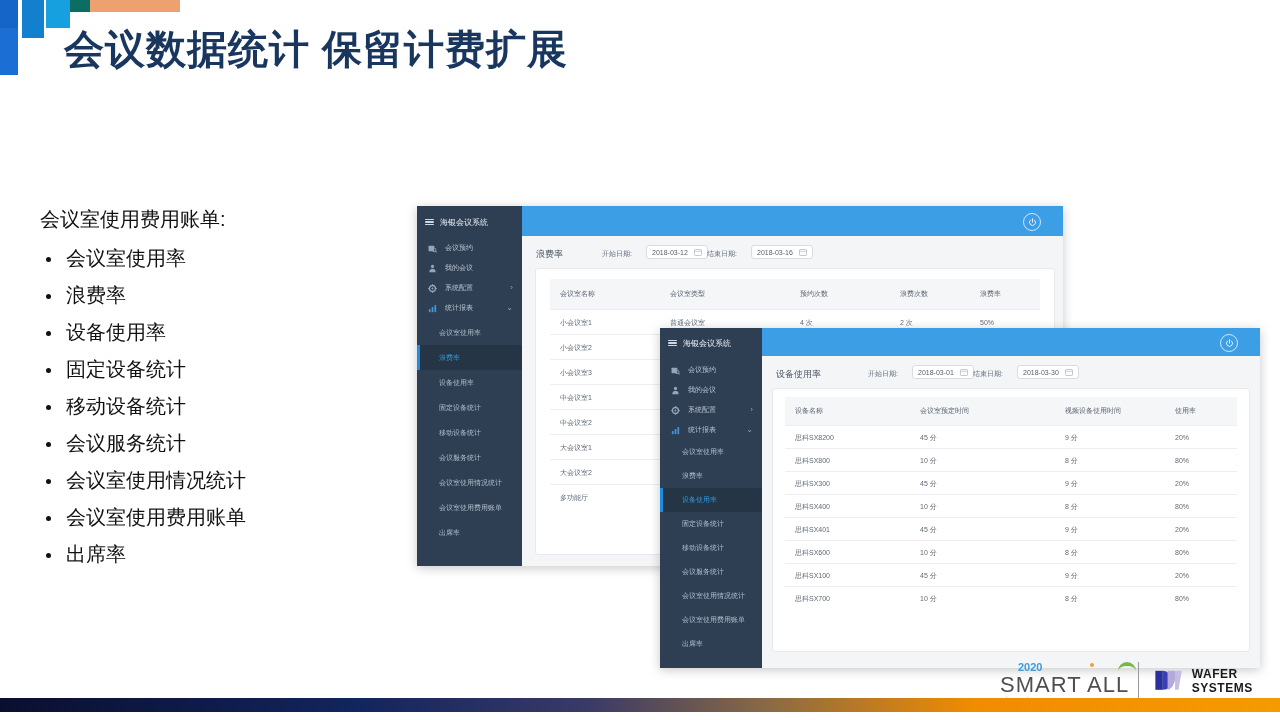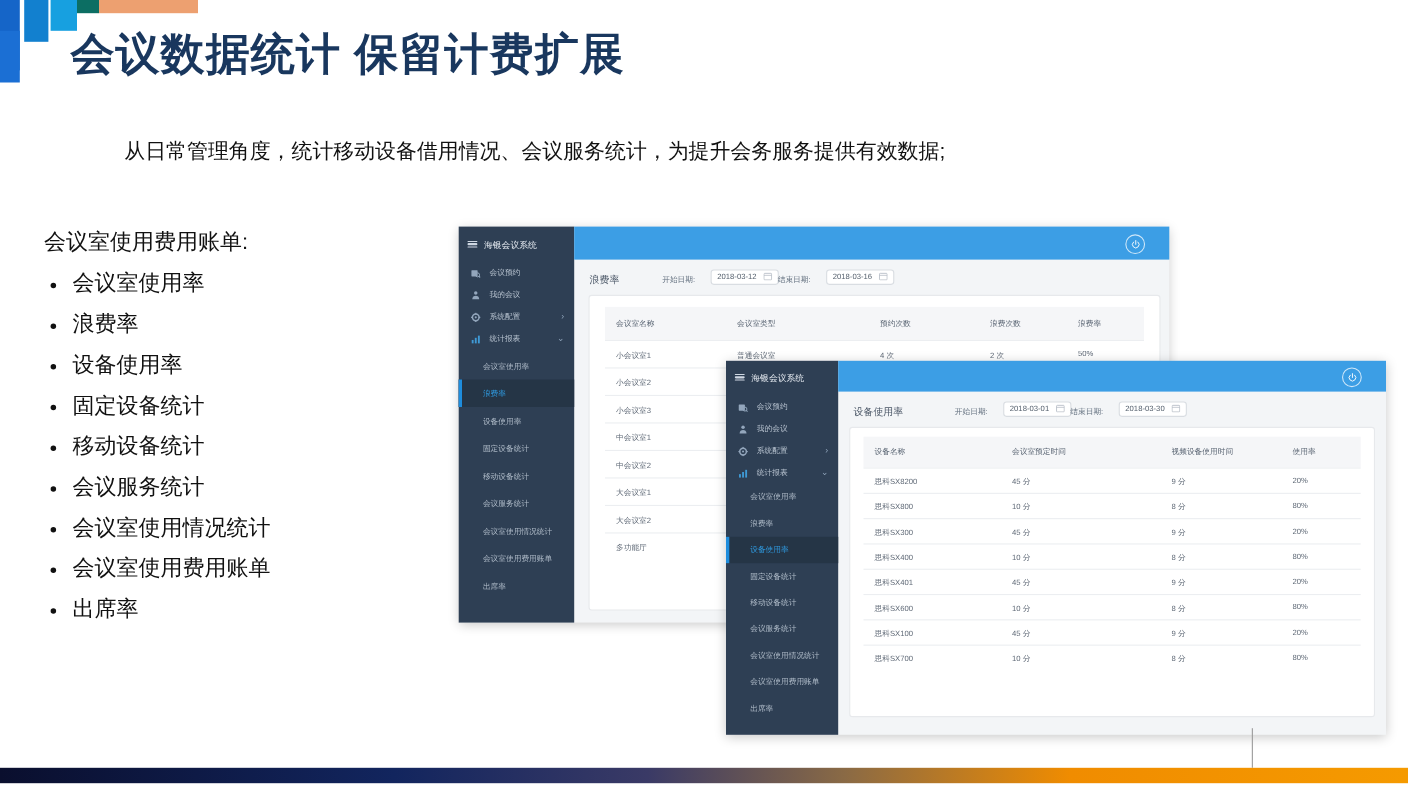--- a/index.html
+++ b/index.html
@@ -98,21 +98,20 @@
   <div class="deco-blue-dark2"></div>
   <div class="deco-blue-mid"></div>
   <div class="deco-blue-light"></div>
   <div class="deco-teal"></div>
   <div class="deco-orange"></div>
 </div>
 
 <div class="title">会议数据统计 保留计费扩展</div>
 
 <div class="subtitle">
-  <div>从日常管理角度，统计移动设备借用情况、会议服务统计，为提升会务服务提供有效数据;</div>
 </div>
 
 <div class="list-head">会议室使用费用账单:</div>
 <ul class="bullets" id="bullet-list">
     <li>会议室使用率</li>
     <li>浪费率</li>
     <li>设备使用率</li>
     <li>固定设备统计</li>
     <li>移动设备统计</li>
     <li>会议服务统计</li>
@@ -450,16 +449,36 @@
       <div class="trow" style="position: absolute; left: 12px; top: 197px; width: 452px; height: 23px; font-size: 7px;">
         <div class="cell" style="width: 135px; padding-left: 10px; box-sizing: border-box;">思科SX700</div>
         <div class="cell" style="width: 145px; padding-left: 0px; box-sizing: border-box;">10 分</div>
         <div class="cell" style="width: 110px; padding-left: 0px; box-sizing: border-box;">8 分</div>
         <div class="cell" style="width: 62px; padding-left: 0px; box-sizing: border-box;">80%</div>
       </div>
     </div>
   </div>
 
 <div class="logo-wrap">
+  <div class="smartall">
+    <div style="position:relative;height:12px;">
+      <span class="sa-2020" style="color:#3f9ad6;position:absolute;left:18px;top:-1px;">2020</span>
+      <span style="position:absolute;left:90px;top:1px;width:4px;height:4px;border-radius:50%;background:#f0a030;"></span>
+      <span style="position:absolute;left:118px;top:0px;width:18px;height:9px;border-top:4px solid #7ab648;border-radius:18px 18px 0 0;"></span>
+    </div>
+    <div class="sa-main">SMART ALL</div>
+    <div style="position:relative;height:8px;">
+      <span style="position:absolute;left:6px;top:-2px;width:22px;height:10px;border-bottom:3px solid #7ab648;border-radius:0 0 22px 22px;display:block;"></span>
+    </div>
+  </div>
   <div class="divider"></div>
+  <div class="wafer">
+    <svg width="44" height="34" viewBox="0 0 44 34">
+      <path d="M2 2 L2 30 L13 30 L13 2 Z" fill="#2a2f9e"></path>
+      <path d="M13 2 C 28 2, 32 30, 13 30 Z" fill="#3b3fb5"></path>
+      <path d="M20 2 L31 2 C 34 16, 27 30, 20 30 Z" fill="#b4a9d8"></path>
+      <path d="M31 2 L41 2 L36 30 L31 30 Z" fill="#c6bde4"></path>
+    </svg>
+    <span class="wafer-txt">WAFER SYSTEMS</span>
+  </div>
 </div>
 
 <div class="bottombar"></div>
 
 </body></html>

